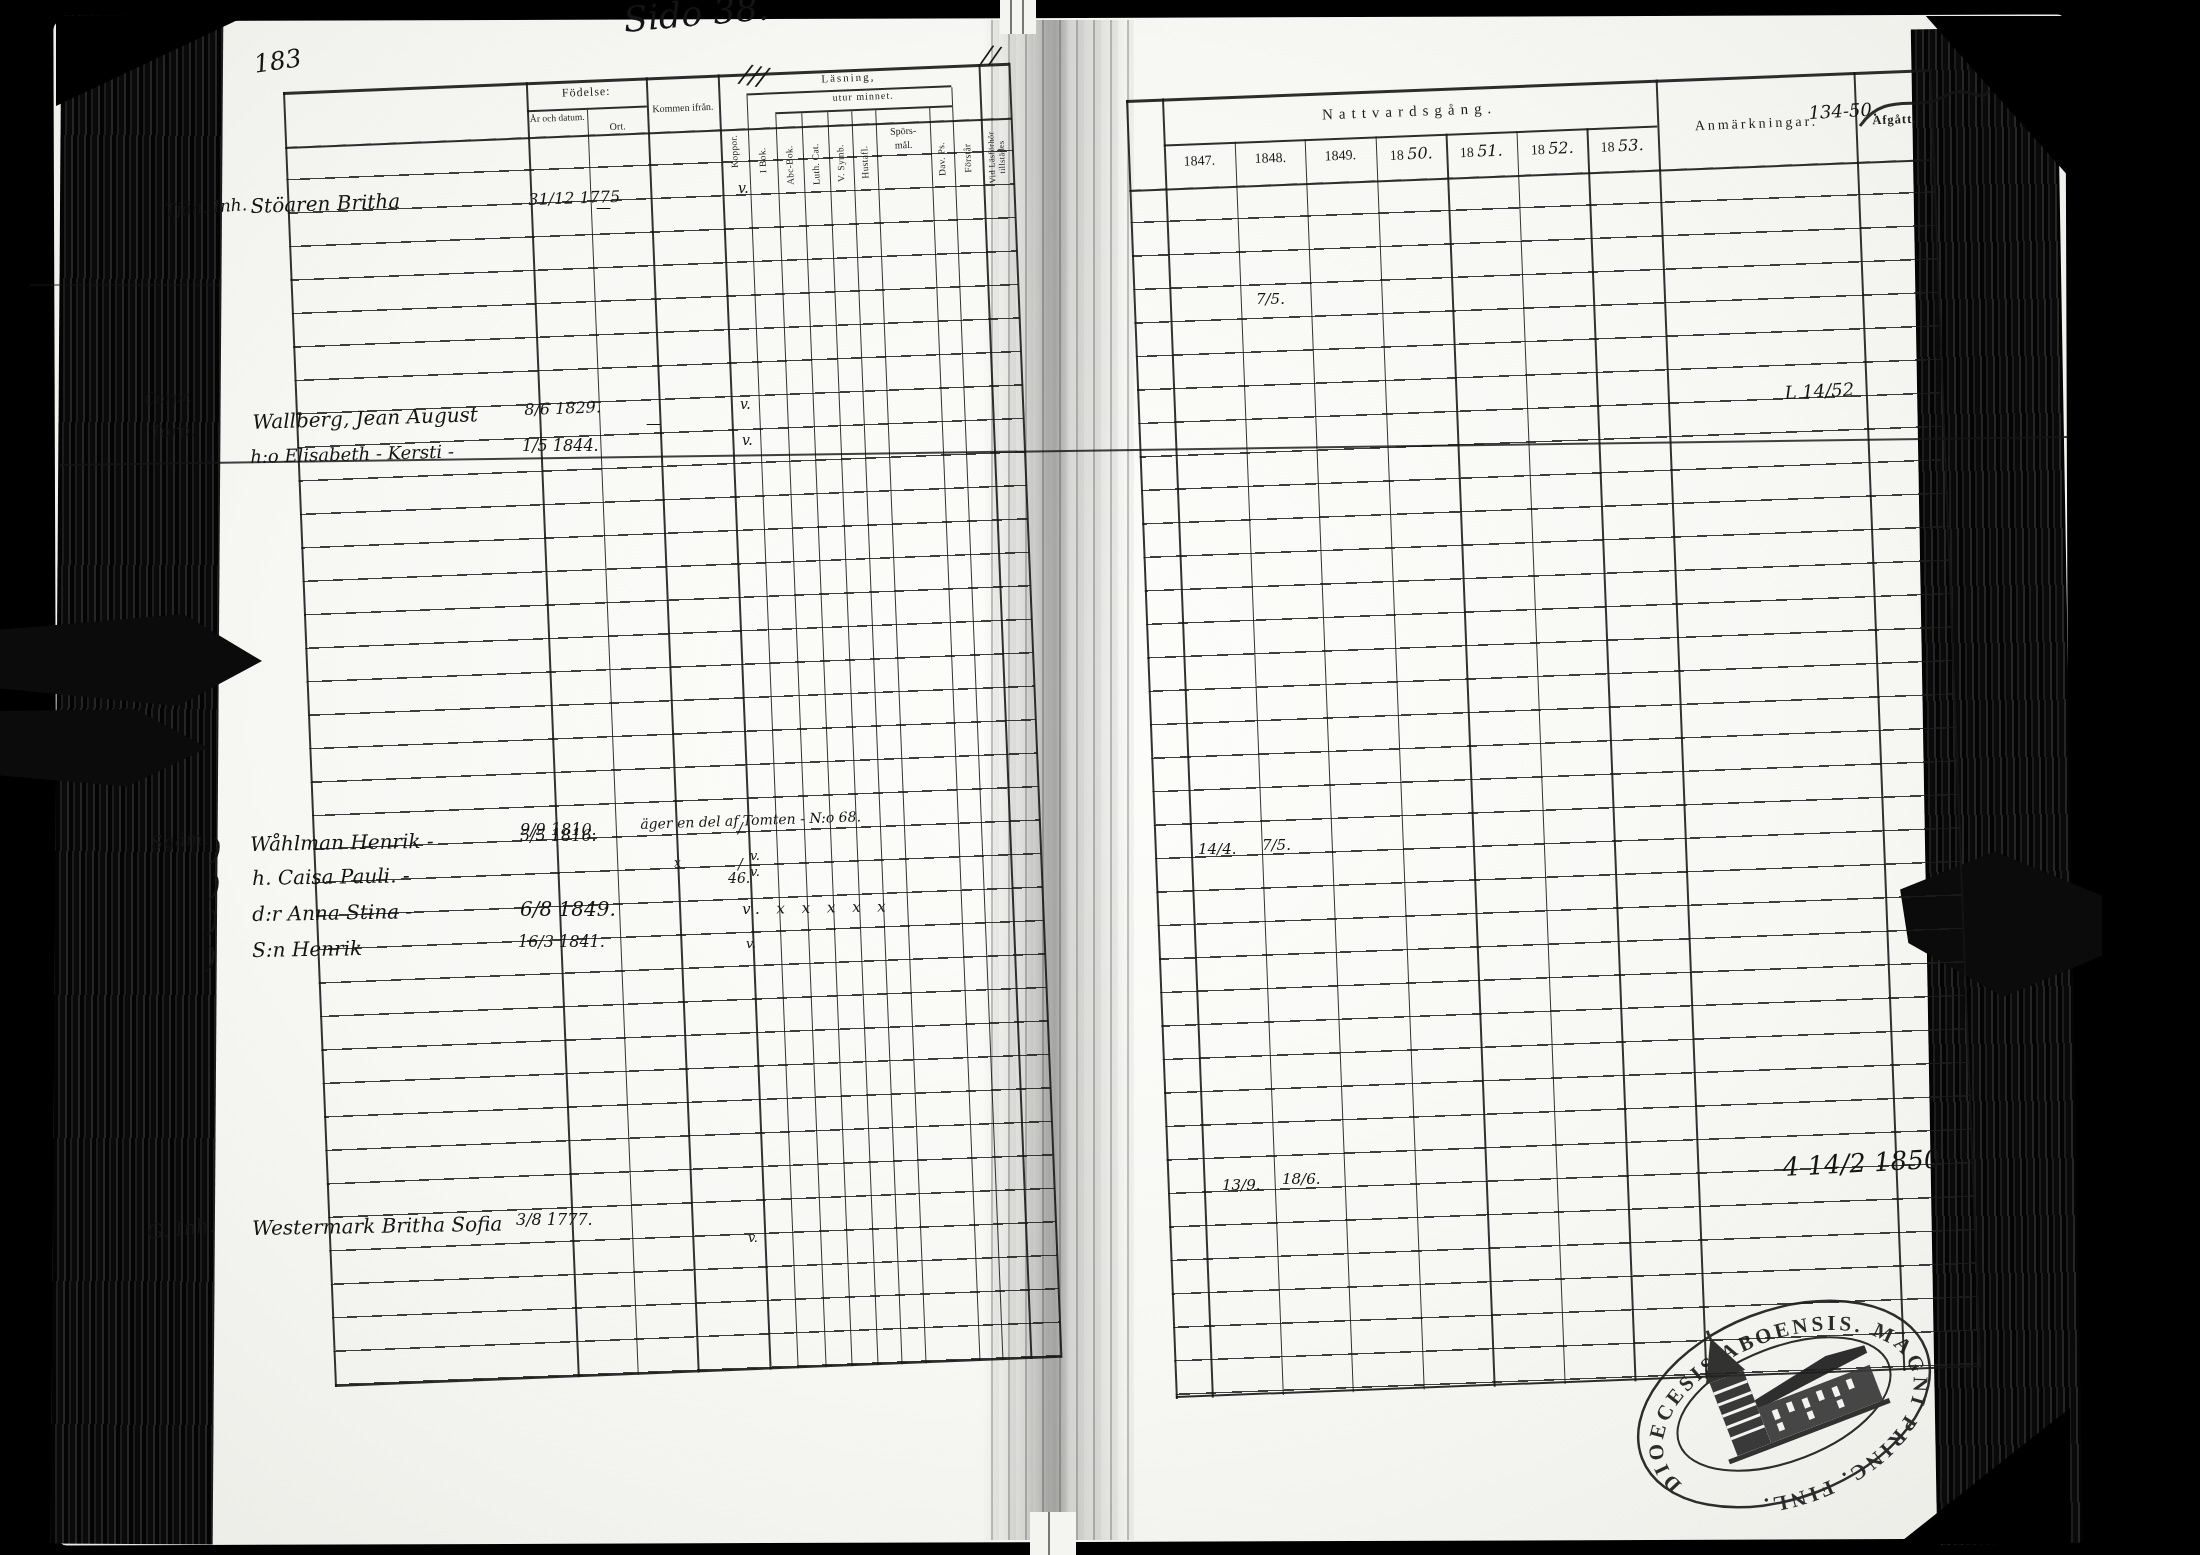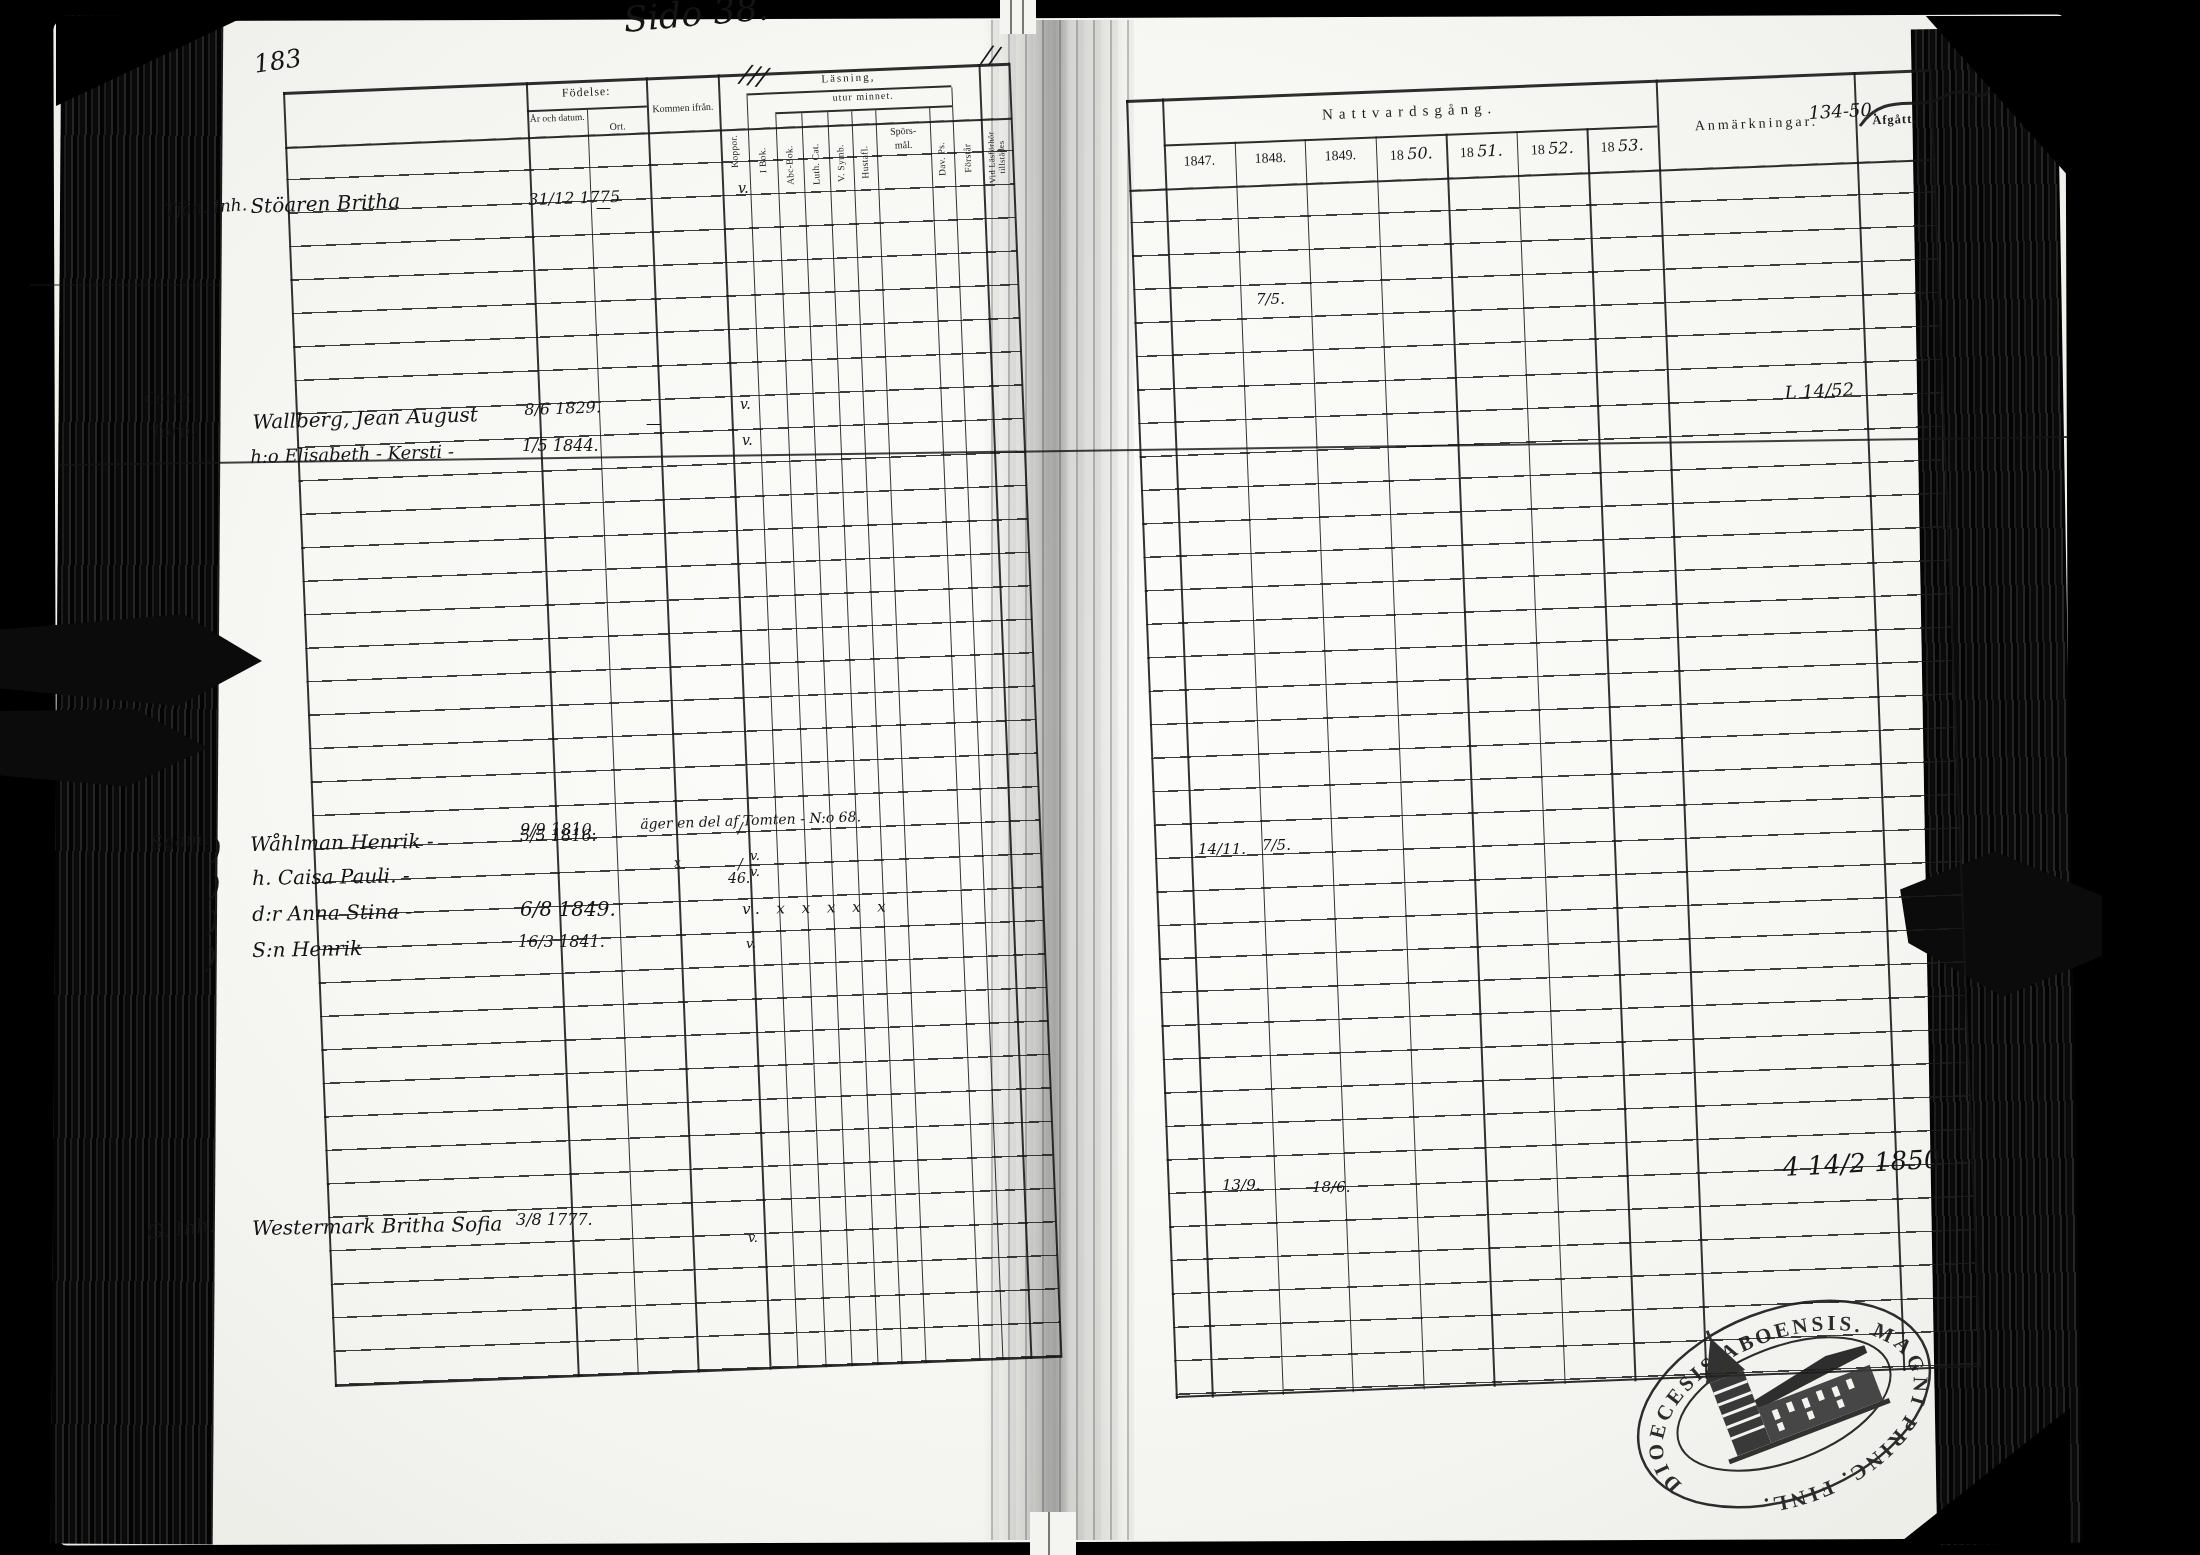--- a/index.html
+++ b/index.html
@@ -183,37 +183,37 @@
   <span class="hw" style="left:150px;top:832px;font-size:18px;transform:rotate(-5deg);">Sgäm.</span>
   <span class="hw" style="left:210px;top:832px;font-size:30px;">)</span>
   <span class="hw" style="left:209px;top:868px;font-size:30px;">)</span>
   <span class="hw" style="left:207px;top:904px;font-size:30px;">)</span>
   <span class="hw" style="left:205px;top:940px;font-size:30px;">)</span>
   <span class="hw" style="left:250px;top:832px;font-size:20px;transform:rotate(-1deg);">Wåhlman Henrik -</span>
   <span class="hw" style="left:520px;top:826px;font-size:16px;">5/5 1816.</span>
   <span class="hw" style="left:640px;top:816px;font-size:14px;transform:rotate(-2deg);">äger en del af Tomten - N:o 68.</span>
   <span class="hw" style="left:750px;top:848px;font-size:13px;">v.</span>
   <span class="hw" style="left:738px;top:820px;font-size:14px;">/</span>
-  <span class="hw" style="left:1198px;top:840px;font-size:15px;">14/11.</span>
+  <span class="hw" style="left:1198px;top:840px;font-size:15px;">14/4.</span>
   <span class="hw" style="left:1262px;top:836px;font-size:15px;">7/5.</span>
   <span class="hw" style="left:252px;top:866px;font-size:20px;transform:rotate(-1deg);">h. Caisa Pauli. -</span>
   <span class="hw" style="left:520px;top:820px;font-size:16px;">9/9 1810.</span>
   <span class="hw" style="left:750px;top:864px;font-size:13px;">v.</span>
   <span class="hw" style="left:674px;top:856px;font-size:12px;">x</span>
   <span class="hw" style="left:728px;top:870px;font-size:14px;">46.</span>
   <span class="hw" style="left:738px;top:856px;font-size:14px;">/</span>
   <span class="hw" style="left:252px;top:902px;font-size:20px;transform:rotate(-1deg);">d:r Anna Stina -</span>
   <span class="hw" style="left:520px;top:897px;font-size:20px;font-style:italic;">6/8 1849.</span>
   <span class="hw" style="left:742px;top:900px;font-size:15px;letter-spacing:6px;transform:rotate(-1deg);">v.  x  x  x  x   x</span>
   <span class="hw" style="left:252px;top:938px;font-size:20px;transform:rotate(-1deg);">S:n Henrik</span>
   <span class="hw" style="left:518px;top:932px;font-size:16px;">16/3 1841.</span>
   <span class="hw" style="left:746px;top:936px;font-size:13px;">v.</span>
 
   <span class="hw" style="left:1222px;top:1176px;font-size:15px;">13/9.</span>
-  <span class="hw" style="left:1312px;top:1170px;font-size:15px;margin-top:8px;">18/6.</span>
+  <span class="hw" style="left:1282px;top:1170px;font-size:15px;">18/6.</span>
   <span class="hw" style="left:1782px;top:1152px;font-size:26px;transform:rotate(-3deg);">4 14/2 1850</span>
 
   <span class="hw" style="left:146px;top:1220px;font-size:20px;transform:rotate(-6deg);">G. Inh.</span>
   <span class="hw" style="left:252px;top:1216px;font-size:20px;transform:rotate(-1deg);">Westermark Britha Sofia</span>
   <span class="hw" style="left:516px;top:1210px;font-size:16px;">3/8 1777.</span>
   <span class="hw" style="left:748px;top:1230px;font-size:13px;">v.</span>
 
   <svg style="position:absolute;left:1616px;top:1296px;transform:rotate(-21deg);opacity:.92;" width="336" height="216" viewBox="-168 -108 336 216">
     <ellipse cx="0" cy="0" rx="152" ry="94" fill="none" stroke="#1d1d1d" stroke-width="2.5"></ellipse>
     <ellipse cx="0" cy="0" rx="112" ry="57" fill="none" stroke="#1d1d1d" stroke-width="2"></ellipse>

